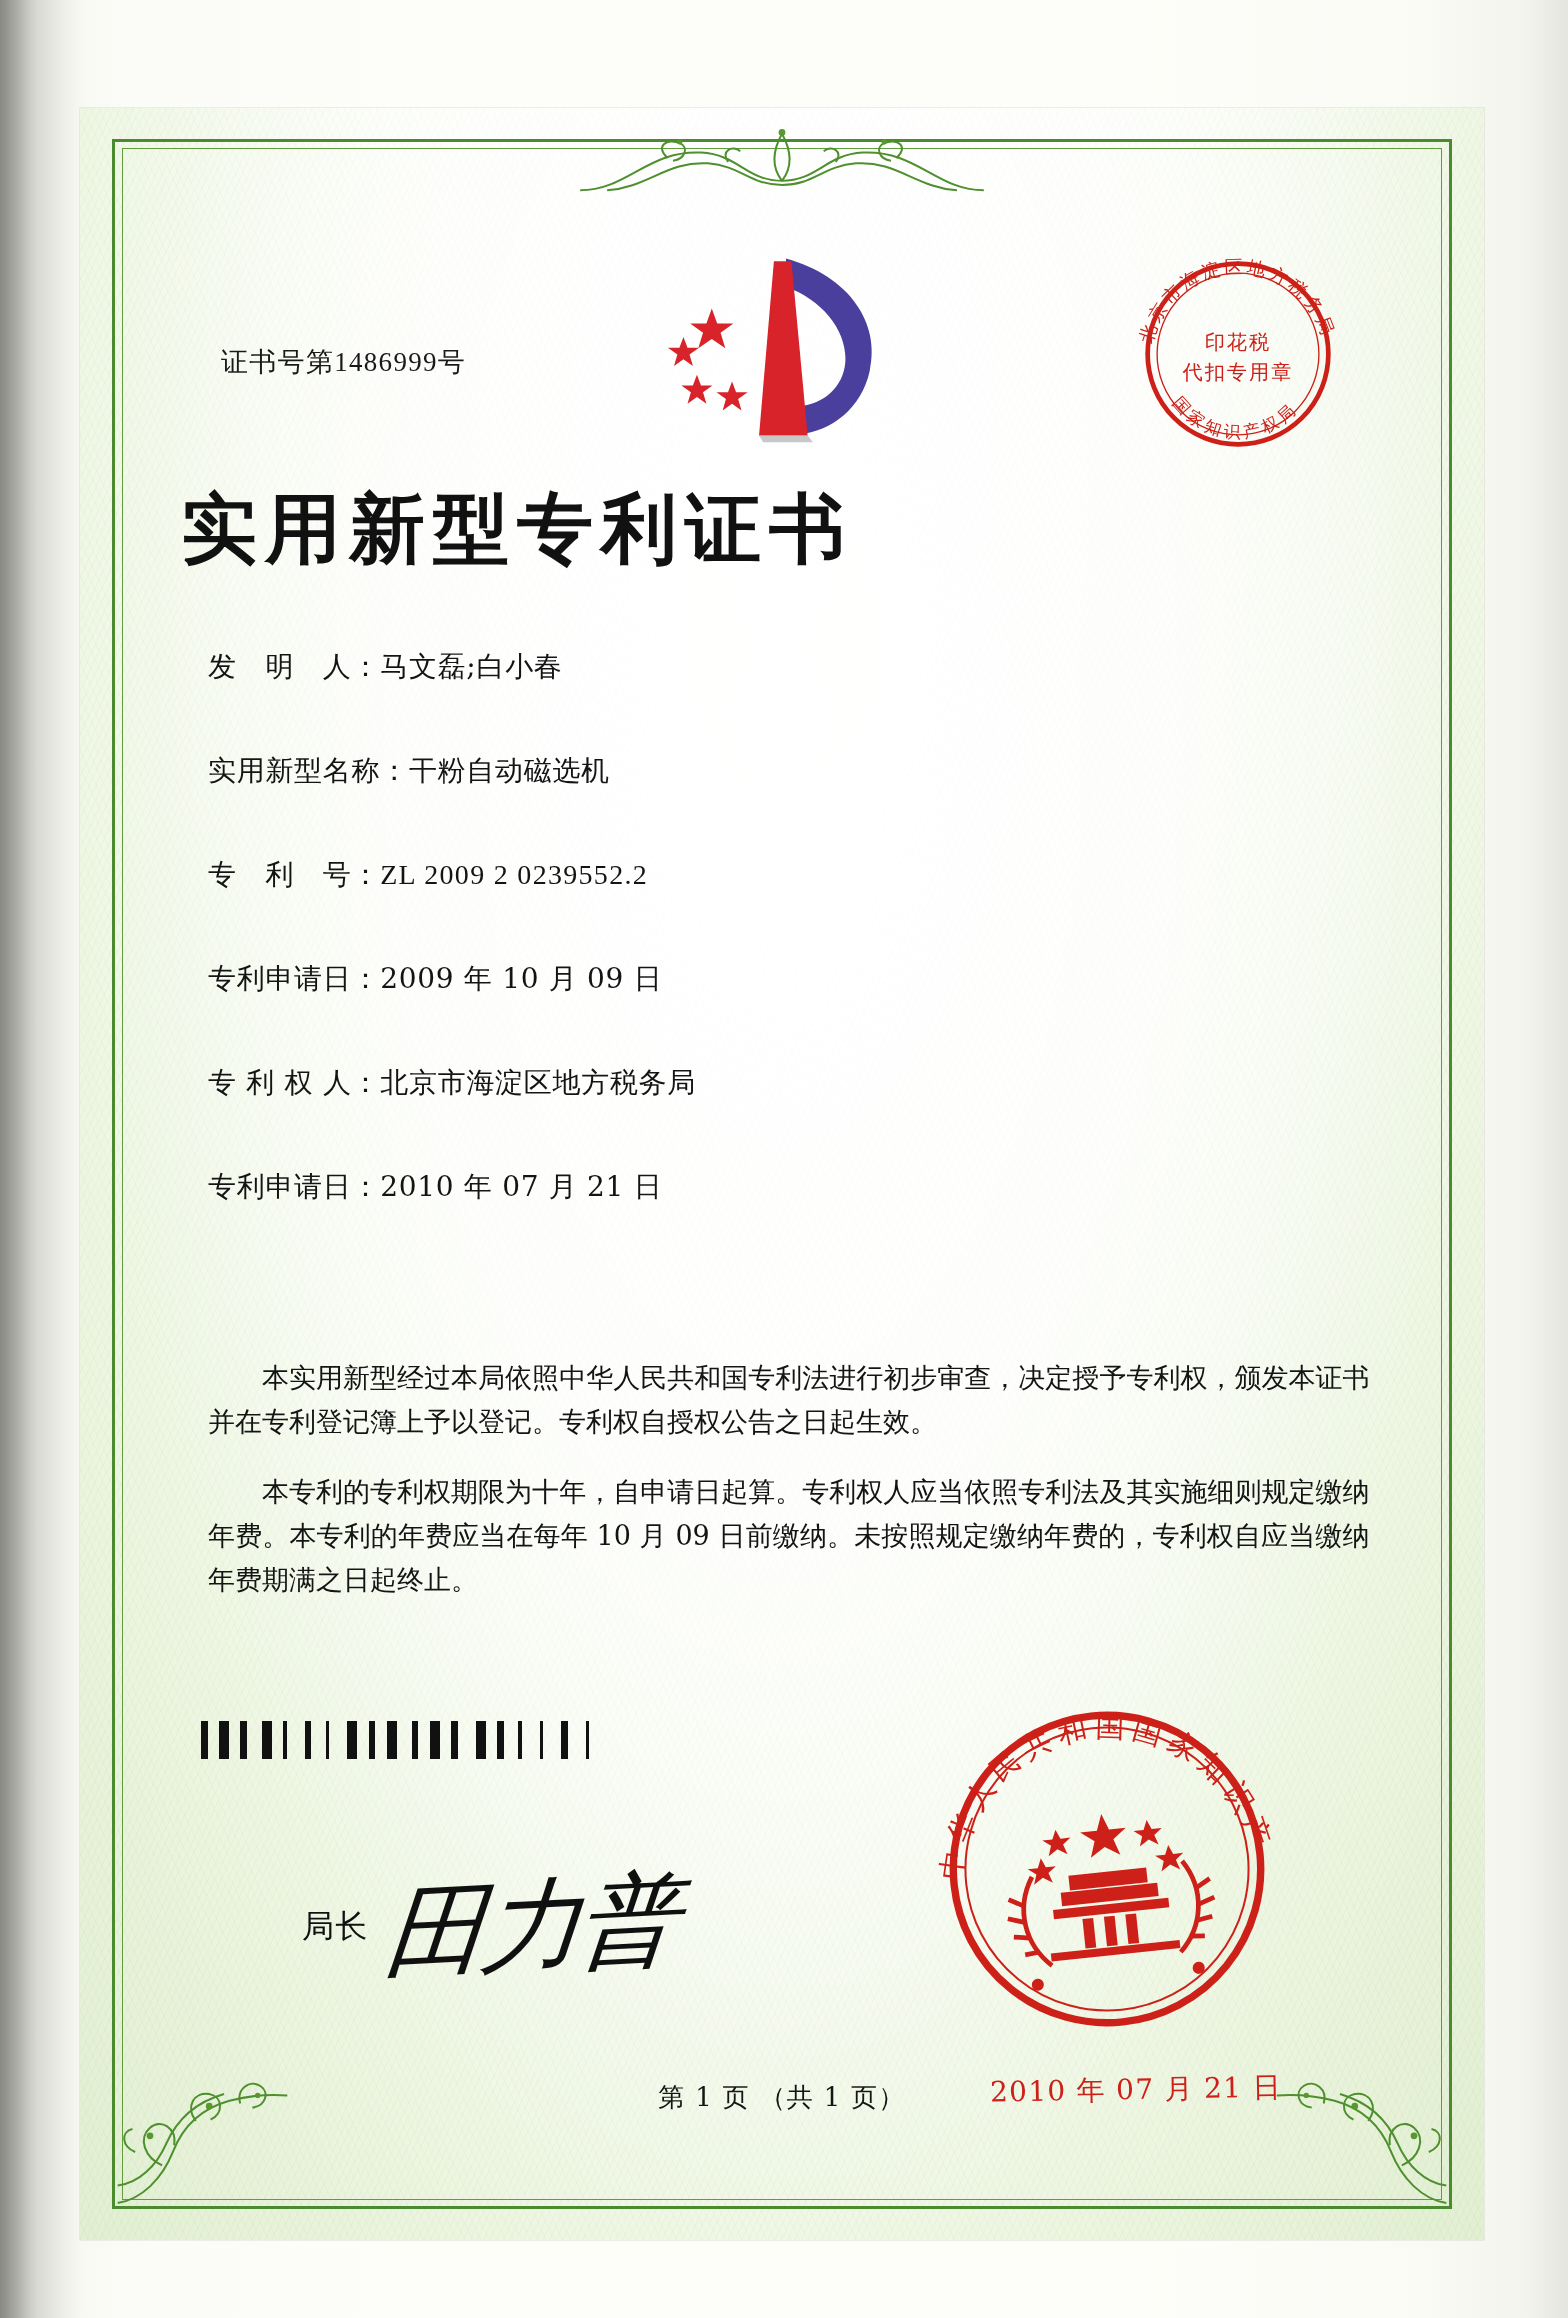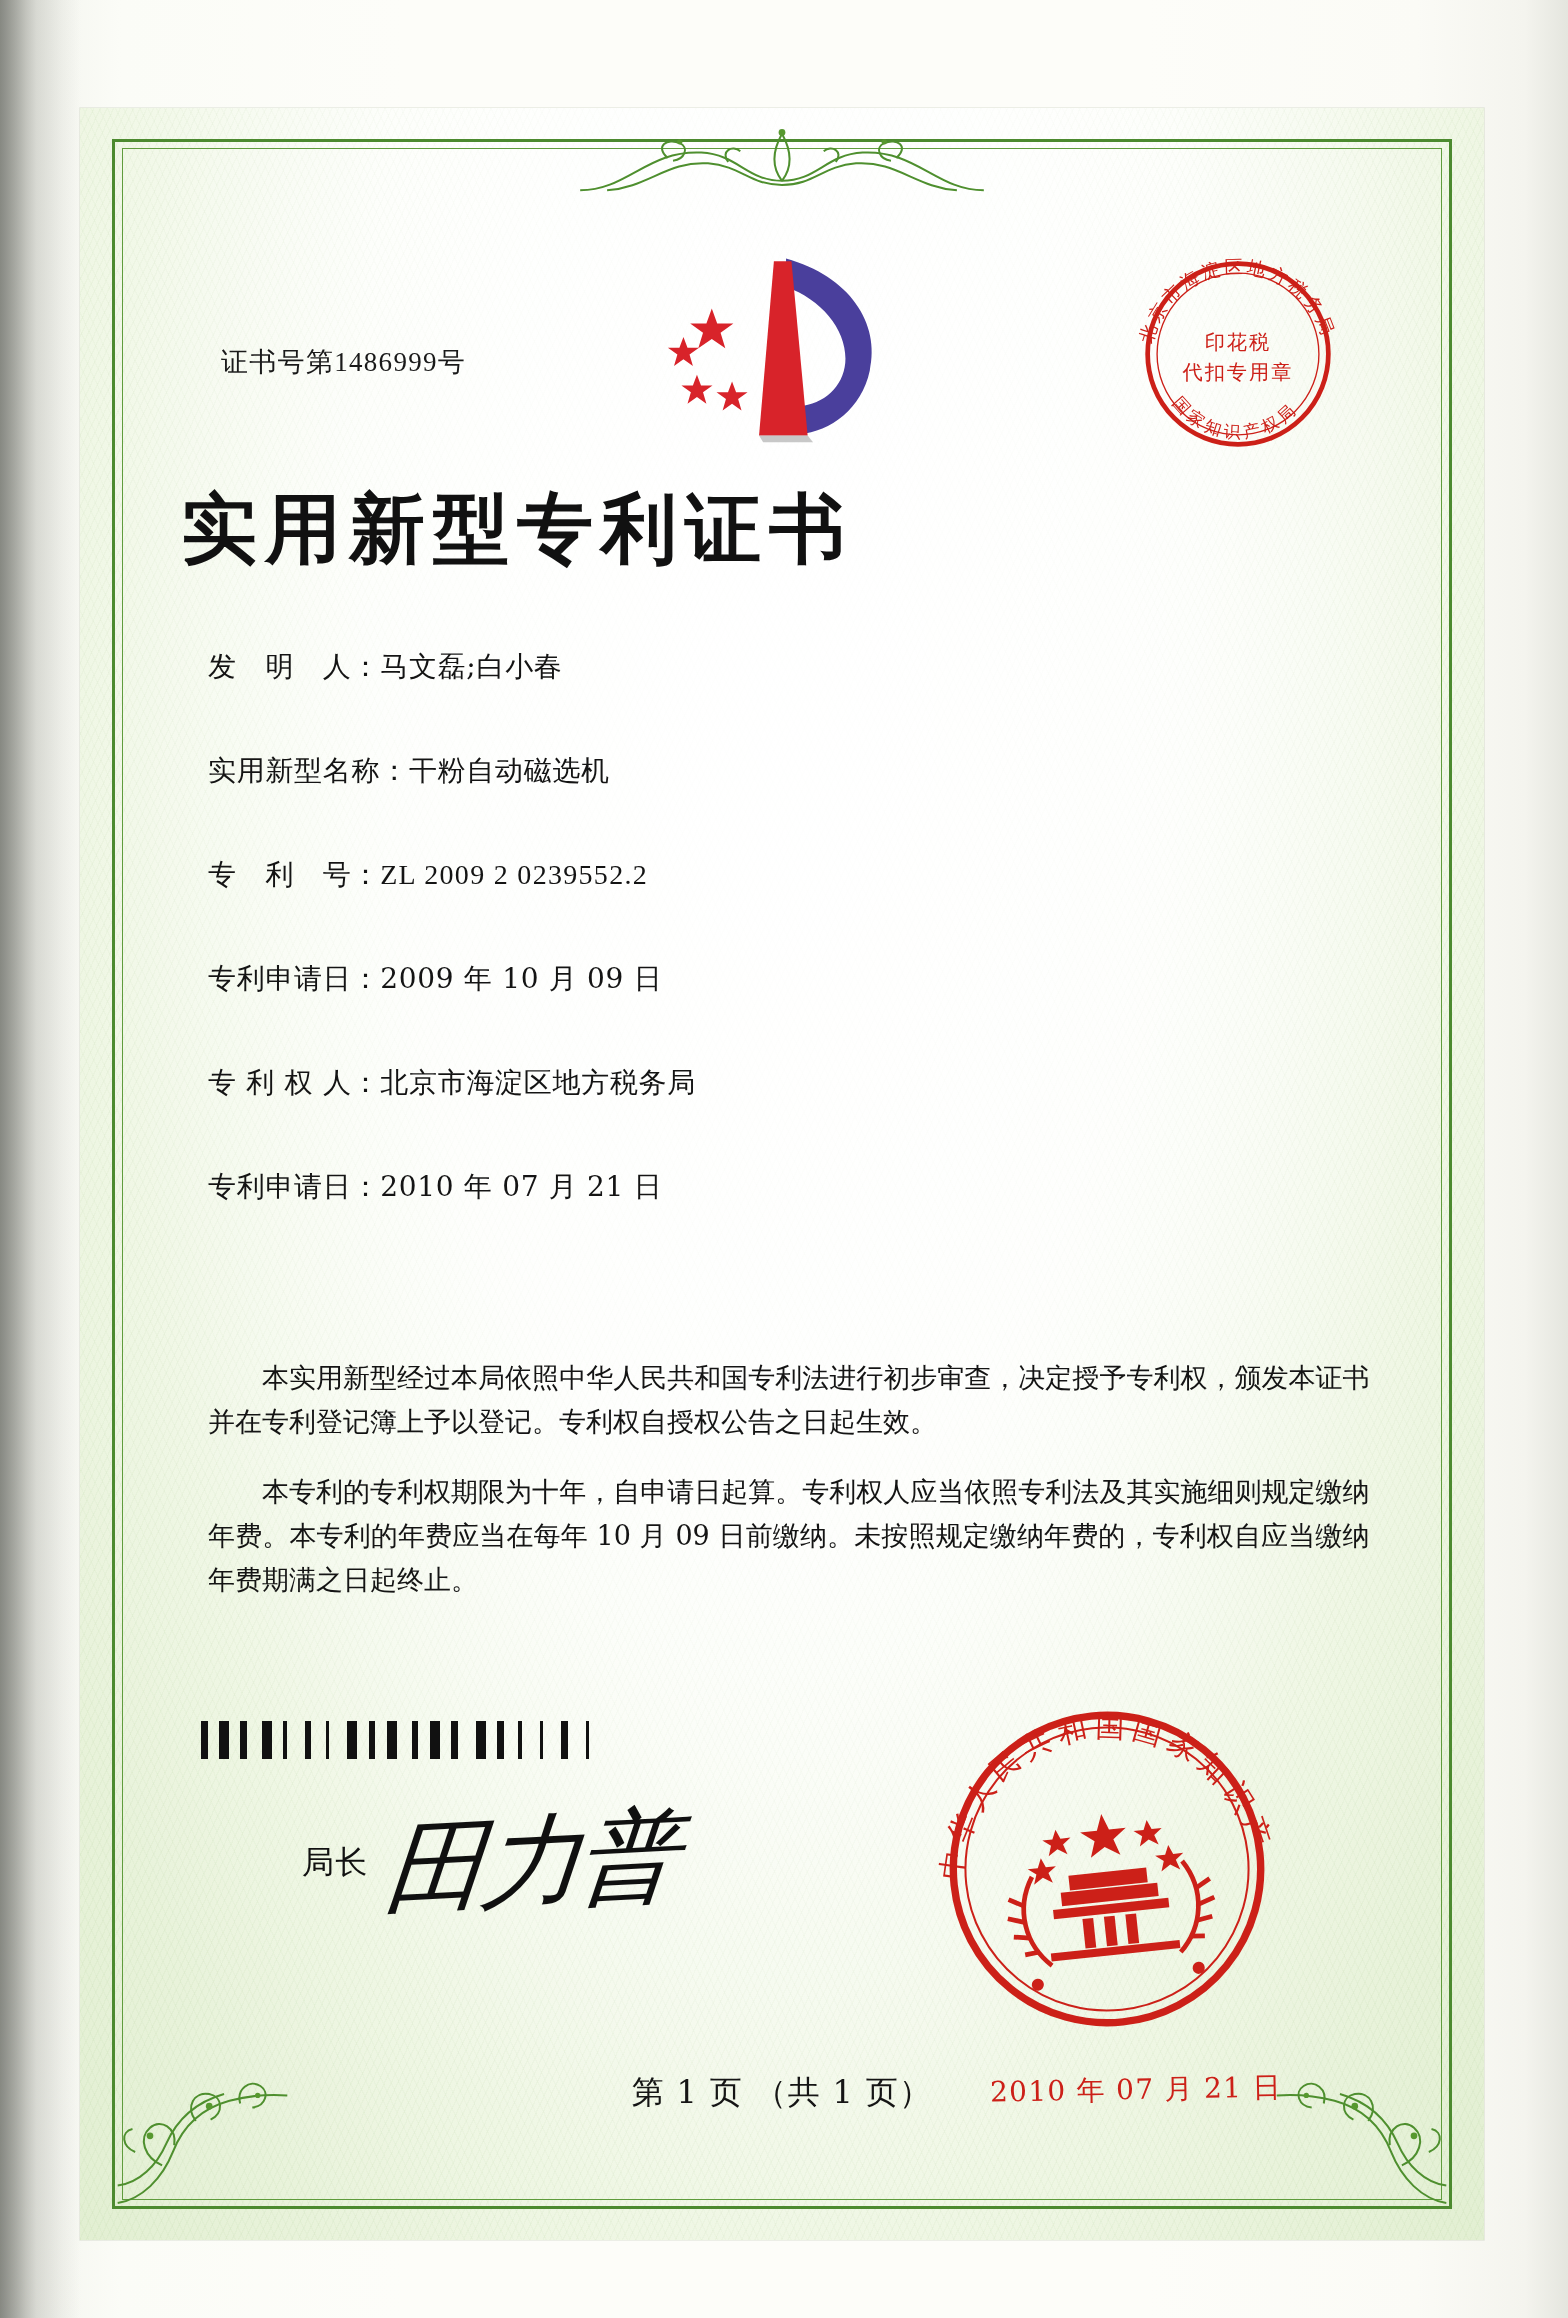--- a/index.html
+++ b/index.html
@@ -154,21 +154,21 @@
     left: 20px; top: 1512px;
     height: 38px;
     width: 513px;
     display: flex;
     align-items: stretch;
   }
   .barcode i { display: block; background: #111; height: 100%; }
 
   .signature-row {
     position: absolute;
-    left: 121px; top: 1603px;
+    left: 121px; top: 1667px;
     display: flex;
     align-items: center;
   }
   .sig-label {
     font-size: 32px;
     font-family: "DejaVu Serif", serif;
     color: #111;
     letter-spacing: 1.3px;
     margin-right: 17.5px;
   }
@@ -195,21 +195,21 @@
     color: #cc2018;
     letter-spacing: 1.3px;
     font-family: "DejaVu Serif", serif;
     transform: rotate(-1deg);
   }
 
   .page-footer {
     position: absolute;
     left: 0; right: 0; bottom: 24px;
     text-align: center;
-    font-size: 32px;
+    font-size: 26px;
     color: #151515;
     font-family: "DejaVu Serif", serif;
     letter-spacing: 1.3px;
   }
 </style>
 </head>
 <body>
 
 <div class="scan">
   <div class="cert">

